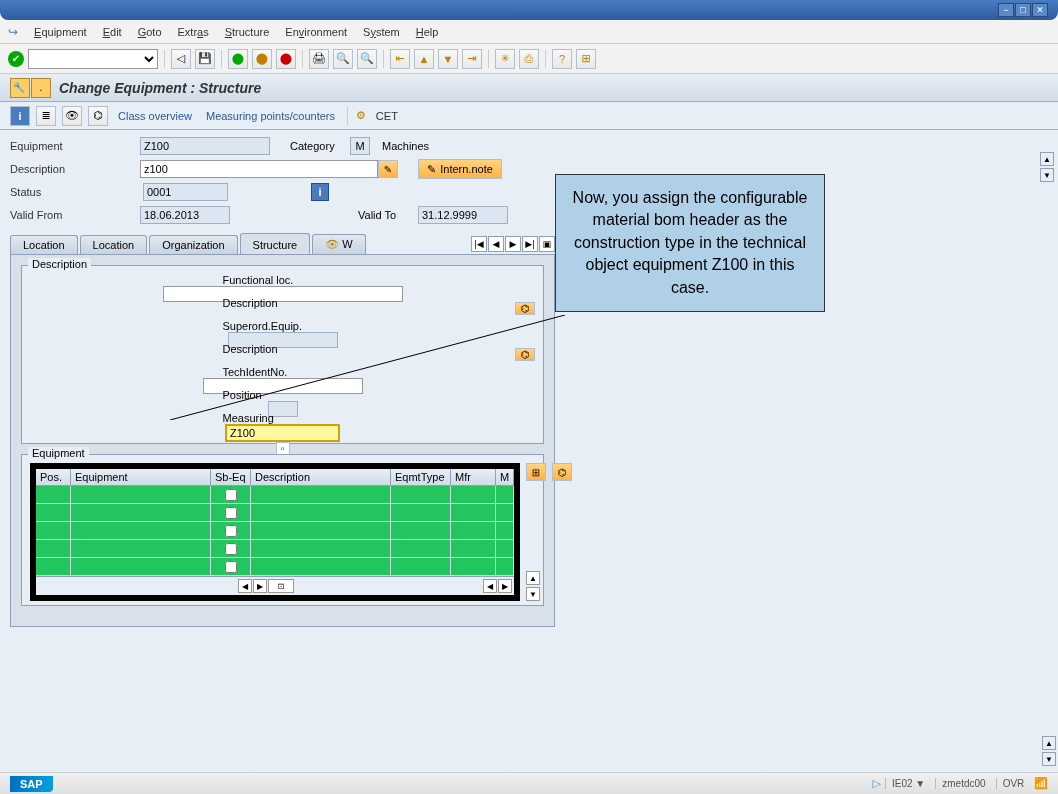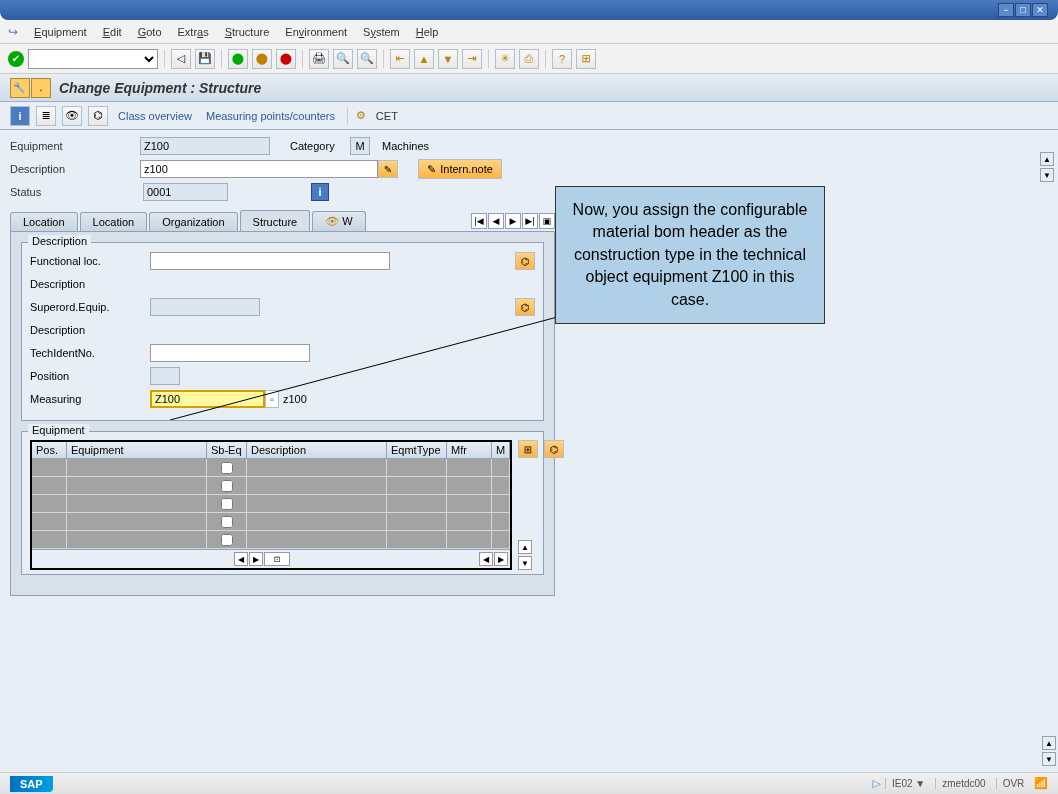--- a/index.html
+++ b/index.html
@@ -42,25 +42,25 @@
     
     .tab-strip { display: flex; margin-top: 8px; align-items: flex-end; gap: 0; border-bottom: 1px solid #8fa0b8; }
     .tab { padding: 3px 12px; background: linear-gradient(to bottom, #e0e8f0, #c8d4e0); border: 1px solid #8fa0b8; border-bottom: none; cursor: pointer; border-radius: 3px 3px 0 0; margin-right: 2px; font-size: 11px; }
     .tab.active { background: #d8e0ea; font-weight: normal; padding-top: 5px; position: relative; z-index: 2; }
     .tab-nav { display: flex; gap: 1px; margin-left: auto; margin-bottom: 2px;}
     .tab-nav-btn { width: 16px; height: 16px; border: 1px solid #8fa0b8; background: #fff; display: flex; align-items: center; justify-content: center; cursor: pointer; font-size: 9px;}
     
     .panel { background: #d8e0ea; border: 1px solid #8fa0b8; border-top: none; padding: 10px; }
     .group { border: 1px solid #8fa0b8; background: #e8eef5; padding: 8px; margin-bottom: 10px; position: relative; }
     .group-title { position: absolute; top: -8px; left: 6px; background: #e8eef5; padding: 0 4px; font-size: 11px; }
-    .group-row { display: flex; align-items: center; margin-bottom: 3px; height: 20px; }
+    .group-row { display: flex; align-items: center; margin-bottom: 3px; height: 20px; flex-direction: column; }
     .group-label { width: 120px; }
     
     .table-wrap { display: flex; gap: 6px; }
-    .table-container { border: 2px solid #000000; background: #a3a3a3; width: 490px; }
+    .table-container { border: 6px solid #000000; background: #22c55e; width: 490px; }
     .table-header { display: flex; background: linear-gradient(to bottom, #e8eef5, #d0dce8); border-bottom: 1px solid #8fa0b8; }
     .th { border-right: 1px solid #8fa0b8; padding: 2px 4px; font-size: 11px; }
     .table-body { }
     .tr { display: flex; height: 18px; border-bottom: 1px solid #d0d8e0; }
     .td { border-right: 1px solid #d0d8e0; padding: 1px 4px; display: flex; align-items: center; justify-content: center;}
     .td input[type=checkbox]{ width:12px; height:12px; }
     .table-footer { display:flex; justify-content:space-between; padding:2px; background:#e8eef5; border-top:1px solid #8fa0b8;}
     .scroll-btns { display:flex; gap:1px; }
     .scroll-btn { width:14px; height:14px; border:1px solid #999; background:#fff; font-size:8px; display:flex; align-items:center; justify-content:center; cursor:pointer;}
     
@@ -164,20 +164,26 @@
         <span>✎</span>
         <span>Intern.note</span>
       </div>
   </div>
   <div class="form-row">
     <span class="form-label">Status</span>
     <input class="form-input readonly" style="width: 85px; margin-left: 3px;" value="0001">
     <div style="width:18px"></div>
     <div style="width:65px"></div>
     <div class="info-btn">i</div>
+  </div>
+  <div class="form-row">
+    <span class="form-label">Valid From</span>
+    <input class="form-input readonly" style="width: 90px;" value="18.06.2013">
+    <span style="width:60px;margin-left:128px">Valid To</span>
+    <input class="form-input readonly" style="width: 90px;" value="31.12.9999">
   </div>
 
   <div class="tab-strip" style="width:545px">
     <div class="tab">Location</div>
     <div class="tab">Location</div>
     <div class="tab">Organization</div>
     <div class="tab active">Structure</div>
     <div class="tab"><span style="color:#c08000">👁</span> <span>W</span></div>
     <div class="tab-nav">
       <div class="tab-nav-btn">|◀</div>
@@ -318,21 +324,21 @@
           <div class="input-btn">⌬</div>
         </div>
       </div>
     </div>
   </div>
 
   <svg class="arrow-line" style="left:170px;top:185px;width:395px;height:105px">
     <line x1="0" y1="105" x2="395" y2="0" stroke="#000" stroke-width="1"></line>
   </svg>
 
-  <div class="callout" style="left:555px;top:56px">Now, you assign the configurable material bom header as the construction type in the technical object equipment Z100 in this case.</div>
+  <div class="callout" style="left:555px;top:44px">Now, you assign the configurable material bom header as the construction type in the technical object equipment Z100 in this case.</div>
 </div>
 
 <div class="right-scroll">
   <div class="rs-btn">▲</div>
   <div class="rs-btn">▼</div>
 </div>
 <div style="position:absolute;right:2px;bottom:26px">
   <div class="rs-btn">▲</div>
   <div class="rs-btn">▼</div>
 </div>

